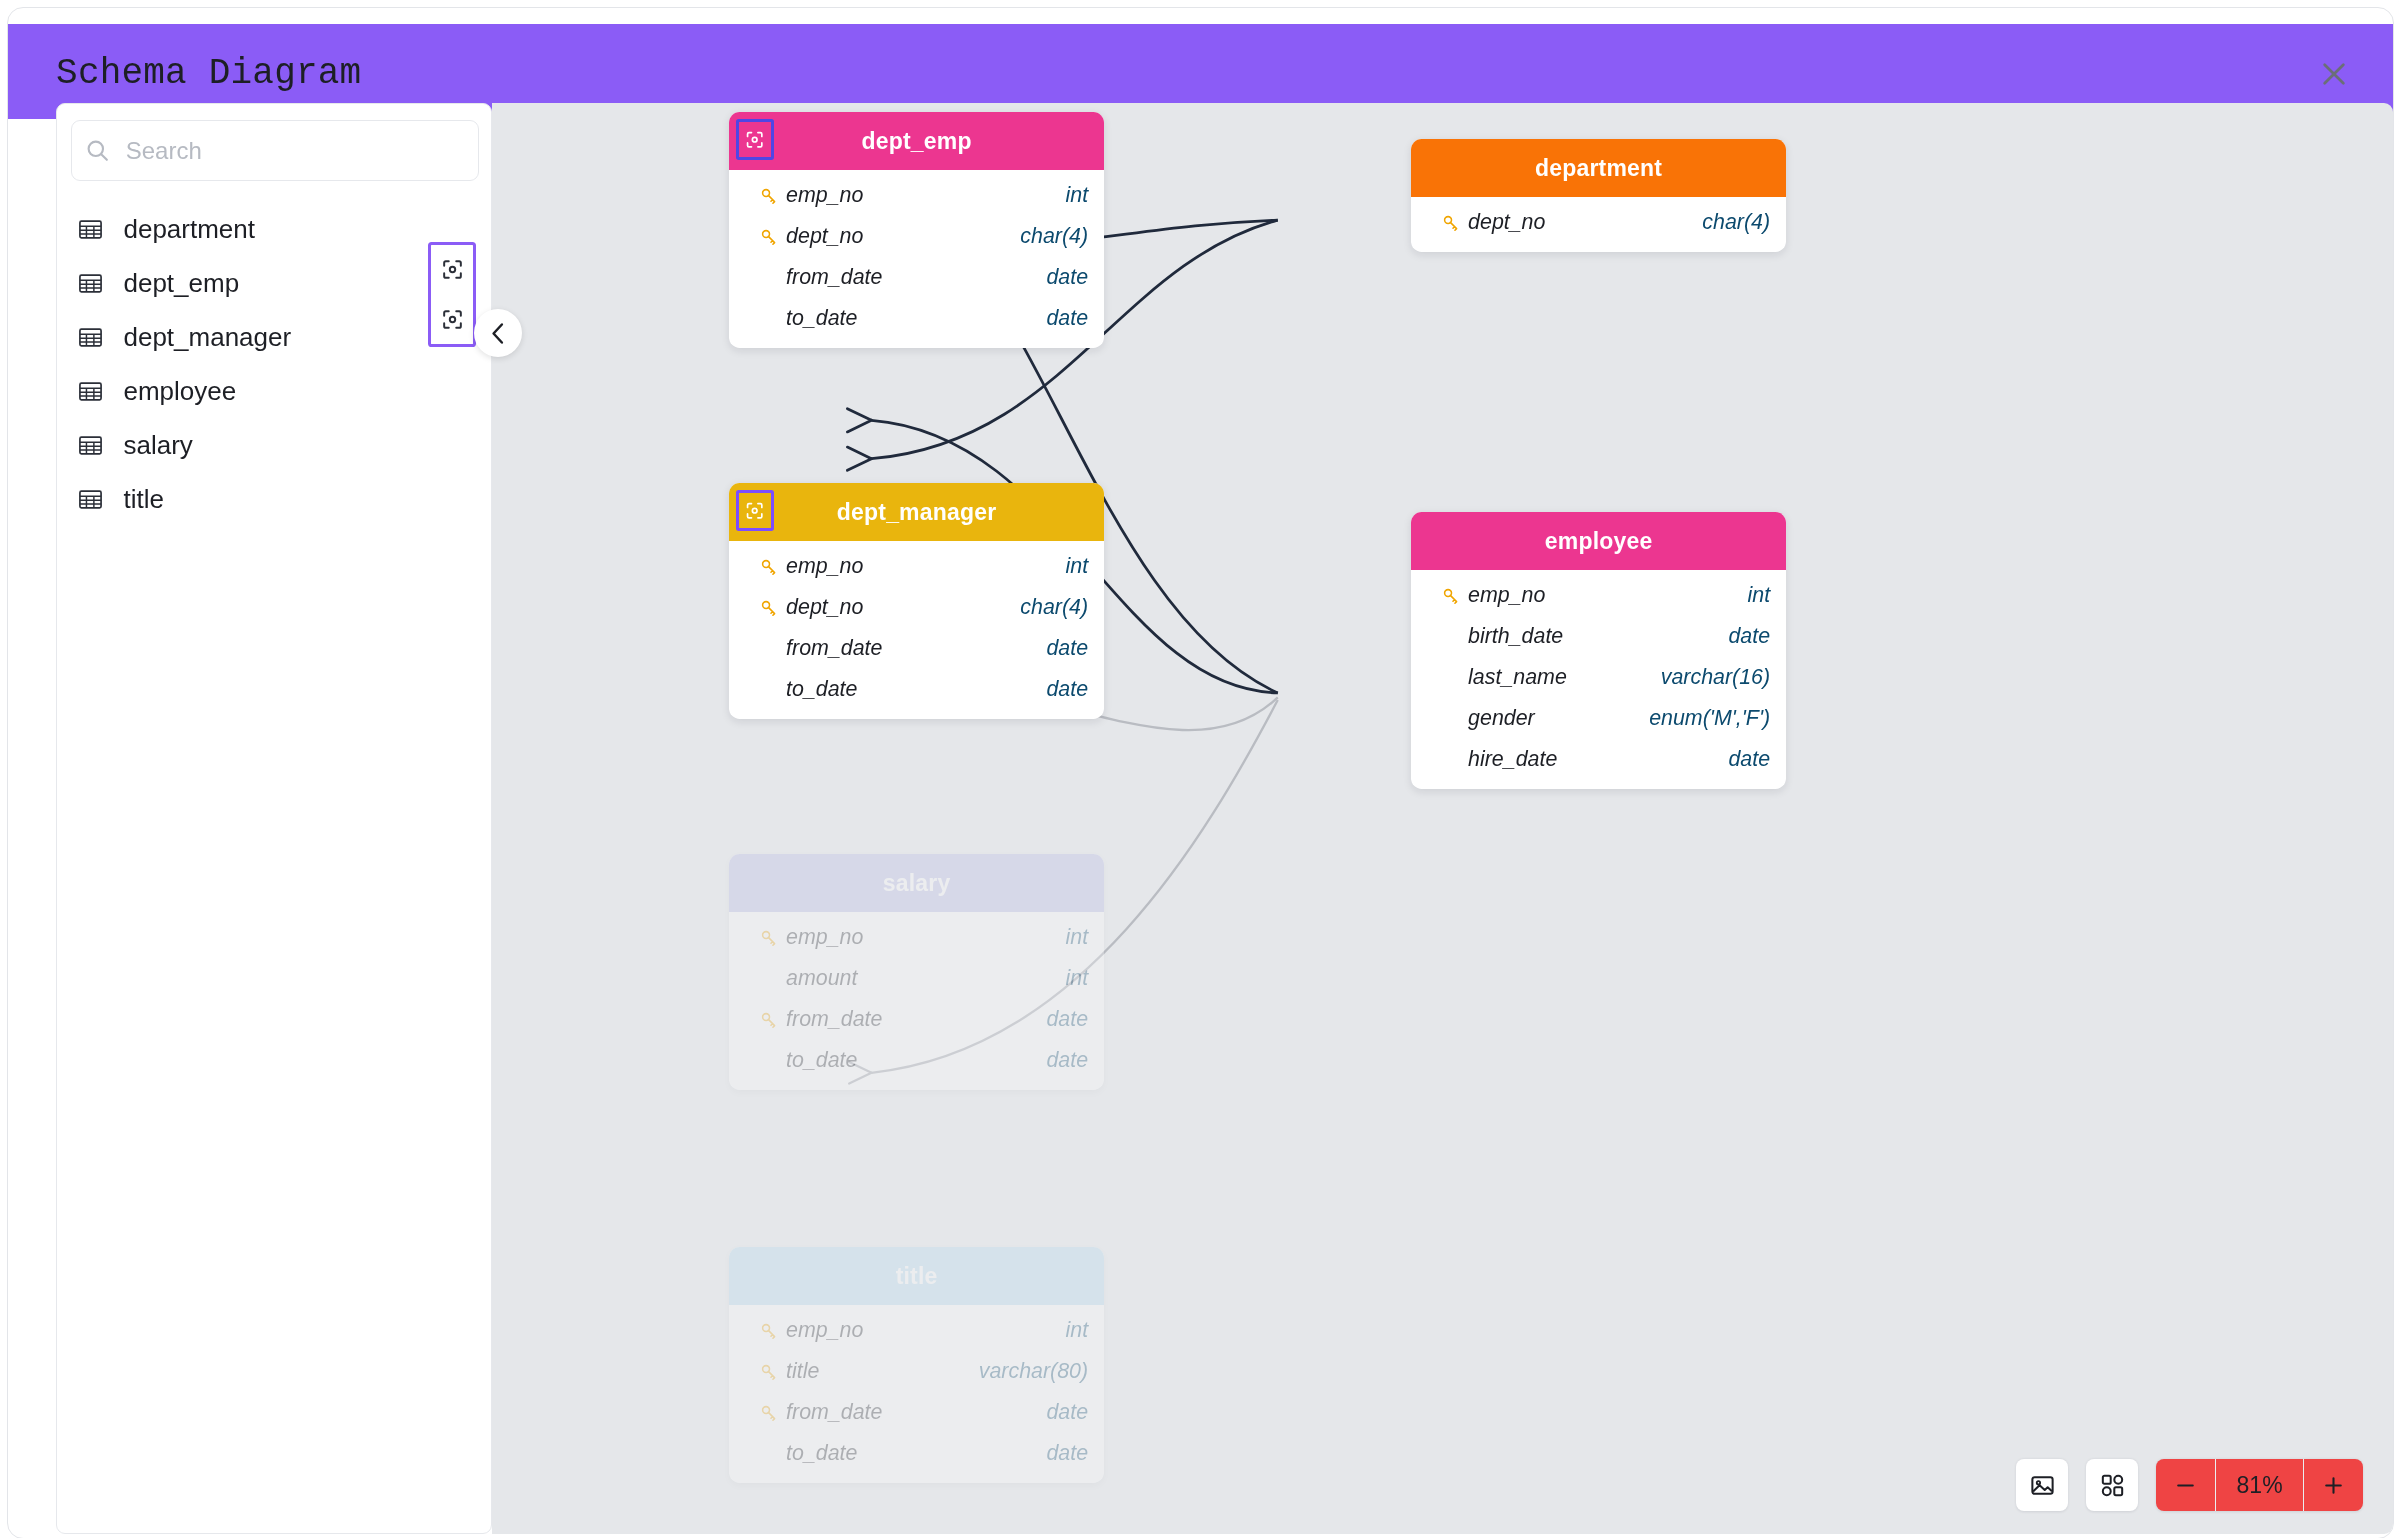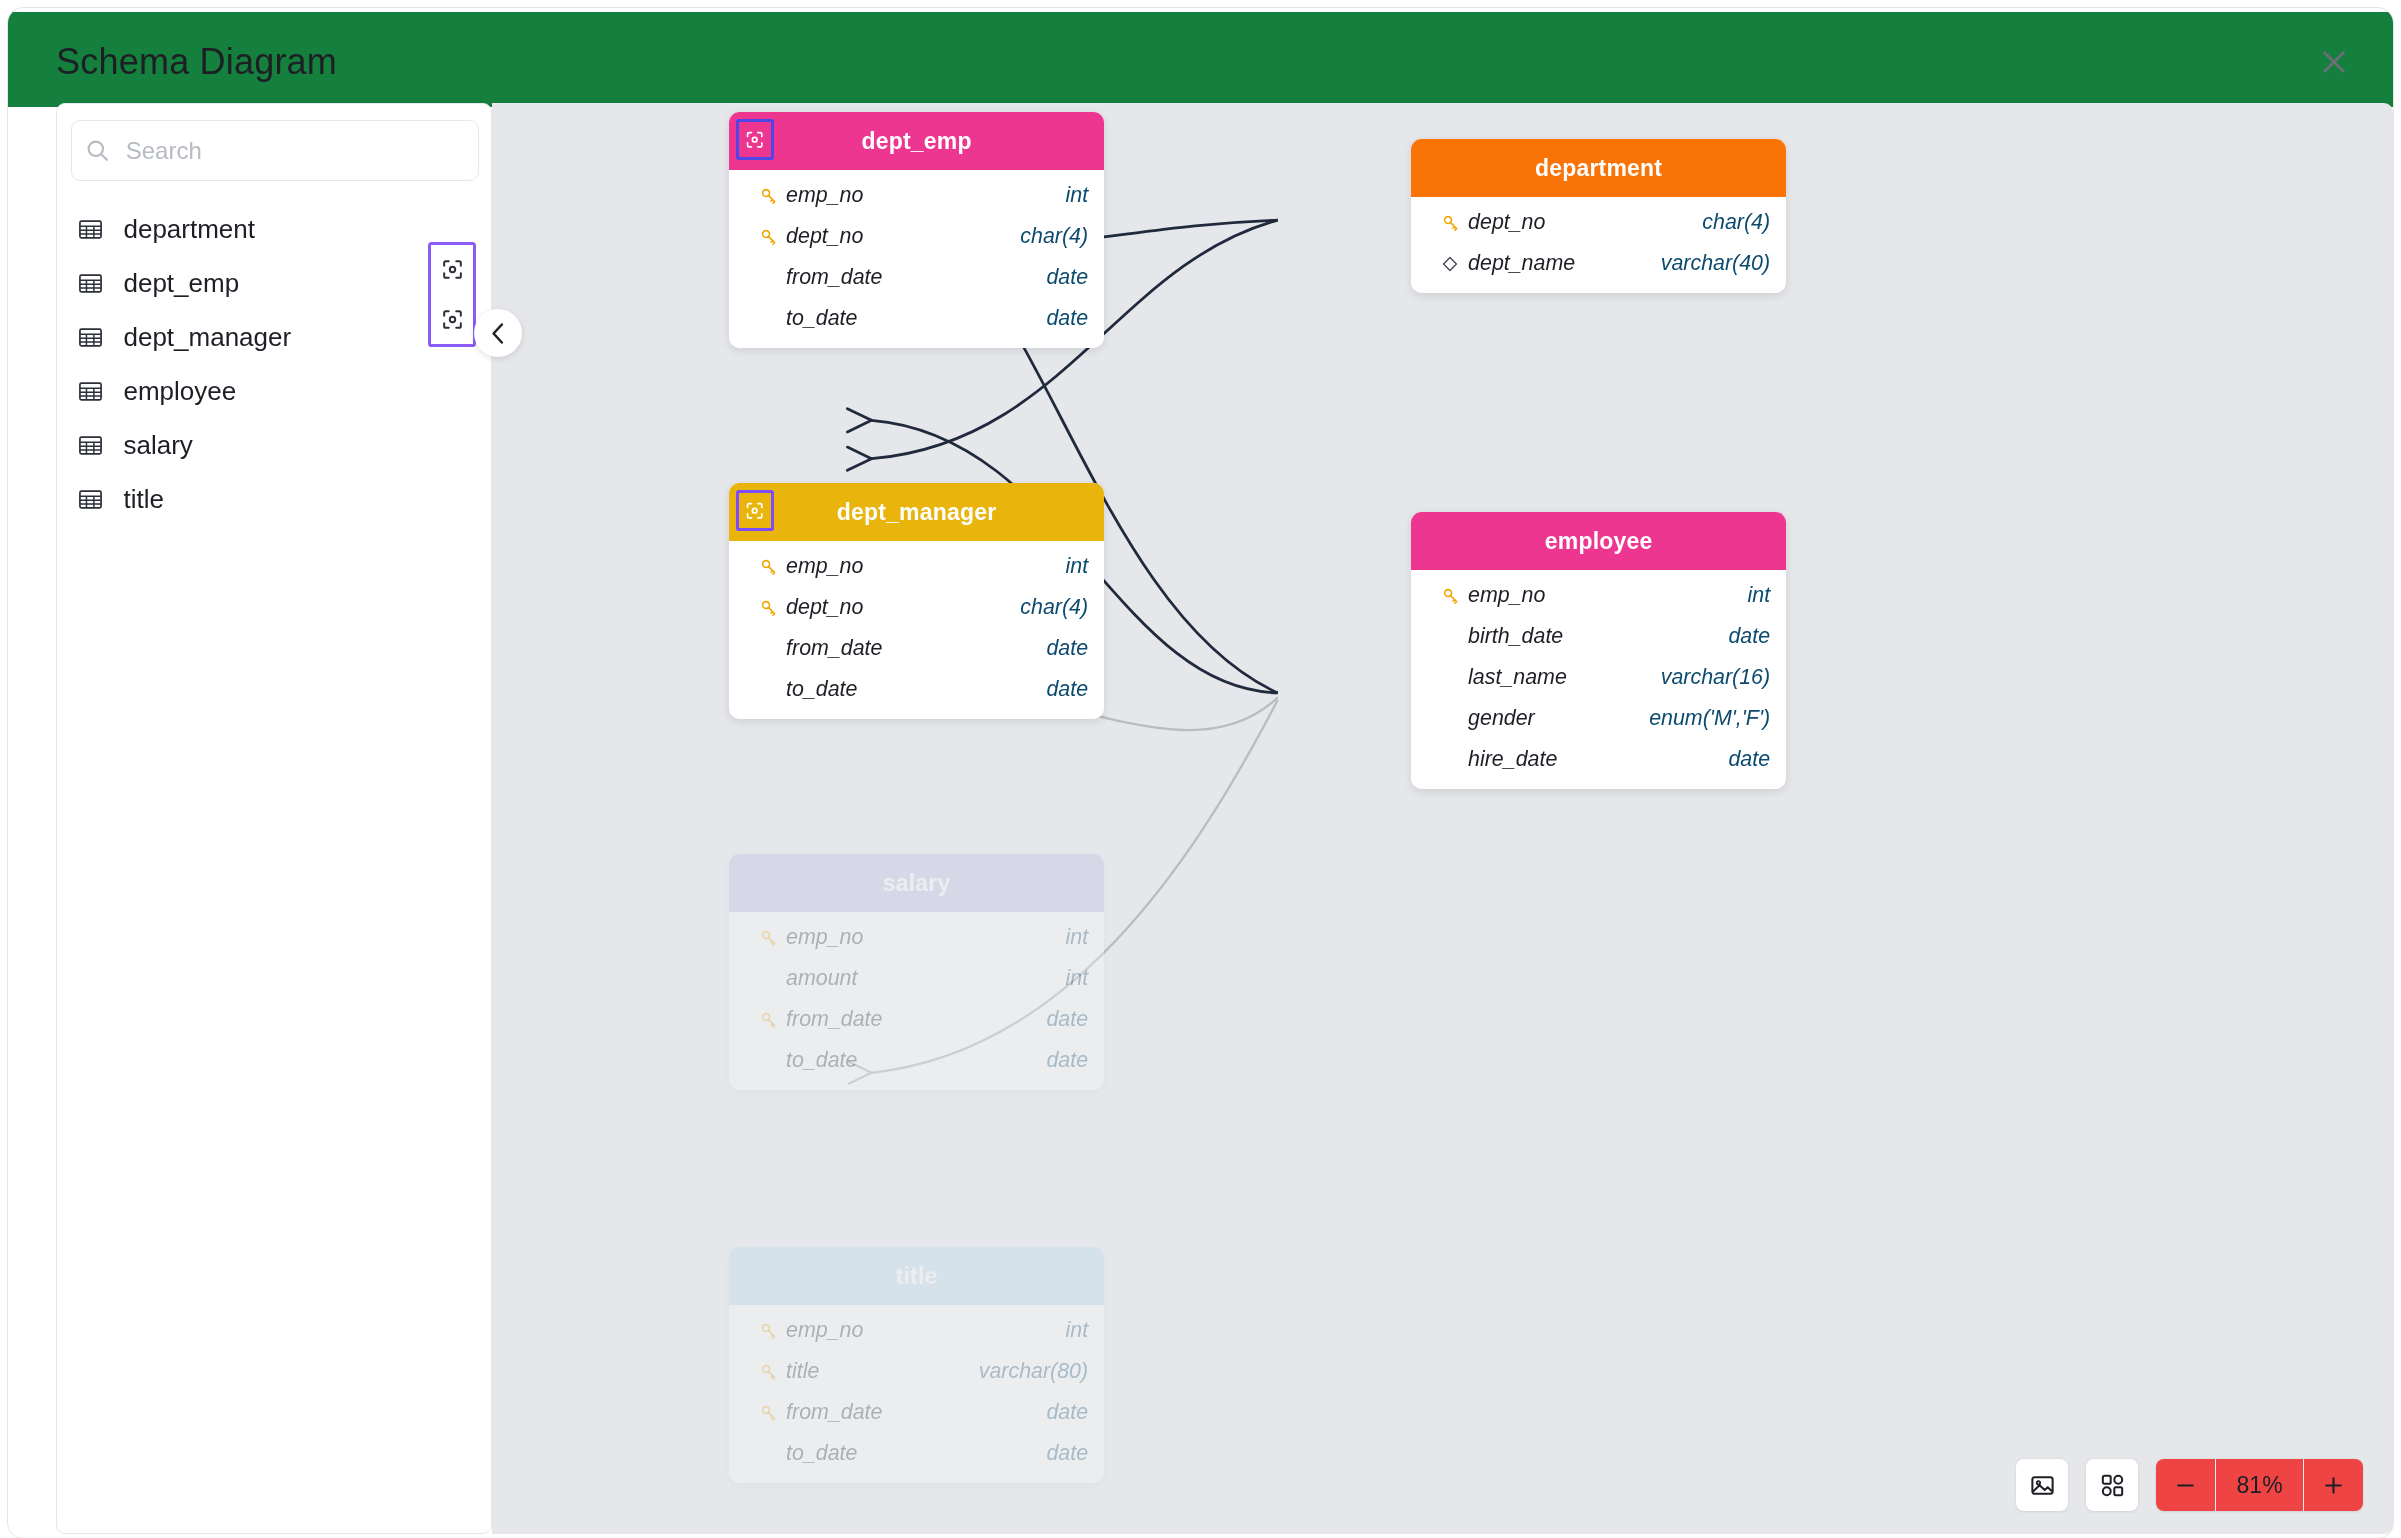--- a/index.html
+++ b/index.html
@@ -17,22 +17,23 @@
     width: 2387px; height: 1532px;
     background: #ffffff;
     border-radius: 16px;
     border: 0.9px solid #e3e5e9;
     overflow: hidden;
   }
 
   
   .titlebar {
     position: absolute;
-    left: 0; top: 4px; width: 100%; height: 95px;
-    background: #15803d;
+    left: 0; top: 16px; width: 100%; height: 95px;
+    background: #8b5cf6;
+    font-family: Liberation Mono, monospace;
   }
   .page-title {
     position: absolute;
     left: 48px; top: 29px;
     font-size: 36px;
     font-weight: 400;
     color: #1d1f25;
     letter-spacing: 0.2px;
   }
   .close-btn {
@@ -395,29 +396,20 @@
           <div class="ent-row">
             <span class="k">
               <svg width="19.7" height="19.7" viewBox="0 0 24 24" fill="none">
                   <circle cx="8.6" cy="8.6" r="4.2" stroke="#f0a500" stroke-width="1.9"></circle>
                   <path d="M11.4 11.4 L19 19 M16.6 16.6 L14.6 18.6 M19 19 L17 21" stroke="#f0a500" stroke-width="1.9" stroke-linecap="round"></path>
                 </svg>
             </span>
             <span class="nm">dept_no</span>
             <span class="ty">char(4)</span>
           </div>
-          <div class="ent-row">
-            <span class="k">
-              <svg width="18" height="18" viewBox="0 0 24 24" fill="none">
-                  <path d="M12 3.4 L20.6 12 L12 20.6 L3.4 12 Z" stroke="#414754" stroke-width="1.8" stroke-linejoin="round"></path>
-                </svg>
-            </span>
-            <span class="nm">dept_name</span>
-            <span class="ty">varchar(40)</span>
-          </div>
         </div>
       </div>
 
       <div class="entity" style="left:237px; top:380px;">
         <div class="ent-head" style="background:#e9b50d;">
           <div class="focus-badge">
             <svg width="21.4" height="21.4" viewBox="0 0 24 24" fill="none">
               <circle cx="12" cy="12" r="2.6" stroke="#ffffff" stroke-width="1.9"></circle>
               <path d="M4 8.4V5.6A1.6 1.6 0 0 1 5.6 4H8.4M15.6 4H18.4A1.6 1.6 0 0 1 20 5.6V8.4M20 15.6V18.4A1.6 1.6 0 0 1 18.4 20H15.6M8.4 20H5.6A1.6 1.6 0 0 1 4 18.4V15.6" stroke="#ffffff" stroke-width="1.9" stroke-linecap="round"></path>
             </svg>

